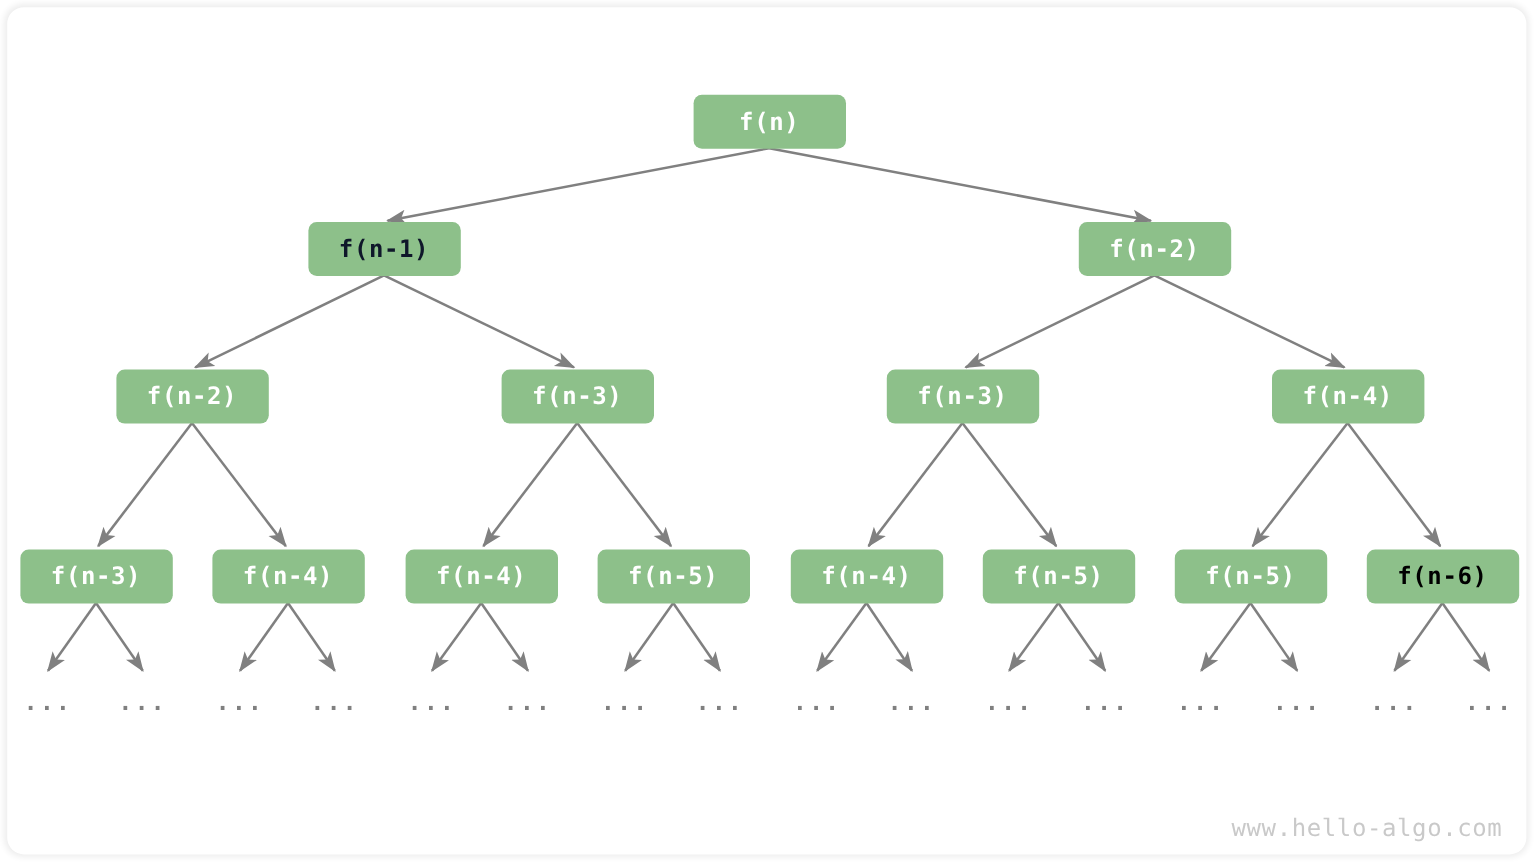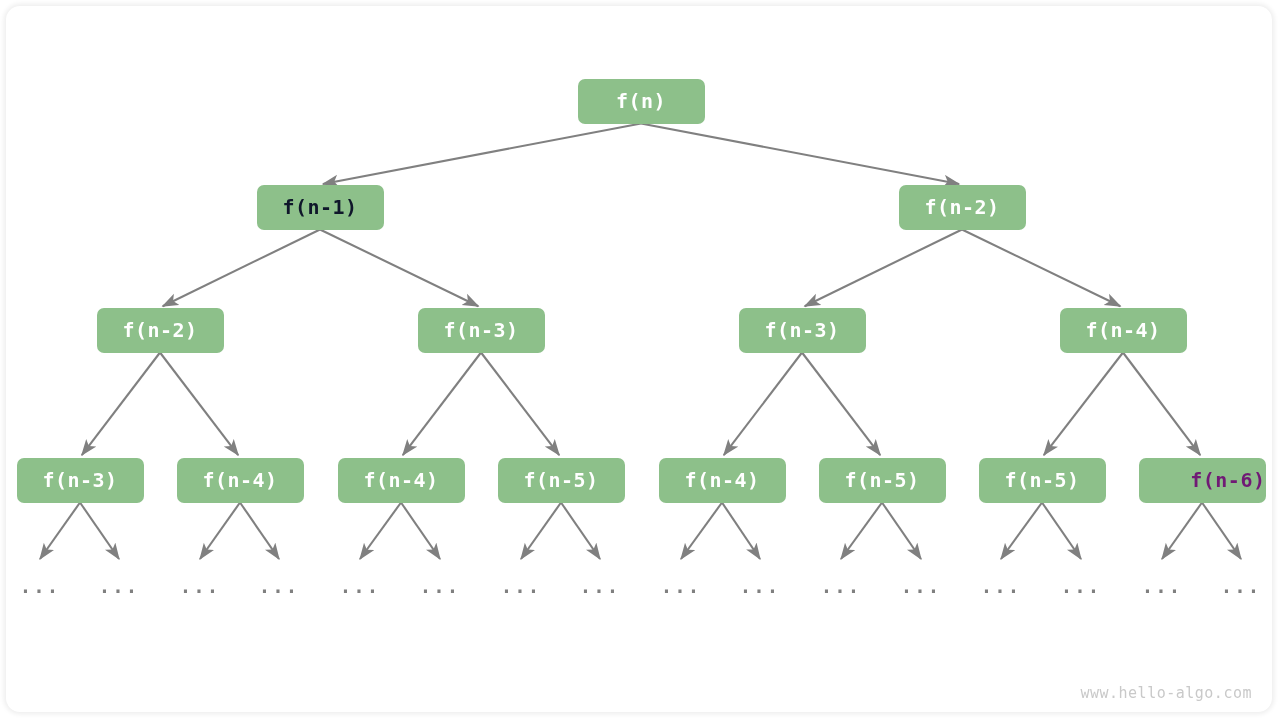--- a/index.html
+++ b/index.html
@@ -71,21 +71,21 @@
     transform: translate(-50%, -50%);
     white-space: nowrap;
   }
 
   #watermark {
     position: absolute;
     right: 28px;
     bottom: 18px;
     color: #c9c9c9;
     font-family: "DejaVu Sans Mono", "Liberation Mono", monospace;
-    font-size: 15px;
+    font-size: 20px;
     letter-spacing: 0.5px;
     white-space: nowrap;
   }
 </style>
 </head>
 <body>
 
 <div id="canvas">
   <div id="frame"></div>
 
@@ -165,21 +165,21 @@
       </div>
       <div class="node" style="left: 658.5px; top: 457.5px; width: 127px; height: 45px; background: rgb(141, 192, 138); color: rgb(255, 255, 255);">
         <span>f(n-4)</span>
       </div>
       <div class="node" style="left: 818.5px; top: 457.5px; width: 127px; height: 45px; background: rgb(141, 192, 138); color: rgb(255, 255, 255);">
         <span>f(n-5)</span>
       </div>
       <div class="node" style="left: 978.5px; top: 457.5px; width: 127px; height: 45px; background: rgb(141, 192, 138); color: rgb(255, 255, 255);">
         <span>f(n-5)</span>
       </div>
-      <div class="node" style="left: 1138.5px; top: 457.5px; width: 127px; height: 45px; background: rgb(141, 192, 138); color: #701a75; justify-content: flex-end;">
+      <div class="node" style="left: 1138.5px; top: 457.5px; width: 127px; height: 45px; background: rgb(141, 192, 138); color: #000000;">
         <span>f(n-6)</span>
       </div>
     </div>
   <div id="ellipsis-layer">
       <div class="ellipsis" style="left: 40px; top: 586px; color: rgb(128, 128, 128);">...</div>
       <div class="ellipsis" style="left: 119px; top: 586px; color: rgb(128, 128, 128);">...</div>
       <div class="ellipsis" style="left: 200px; top: 586px; color: rgb(128, 128, 128);">...</div>
       <div class="ellipsis" style="left: 279px; top: 586px; color: rgb(128, 128, 128);">...</div>
       <div class="ellipsis" style="left: 360px; top: 586px; color: rgb(128, 128, 128);">...</div>
       <div class="ellipsis" style="left: 440px; top: 586px; color: rgb(128, 128, 128);">...</div>

